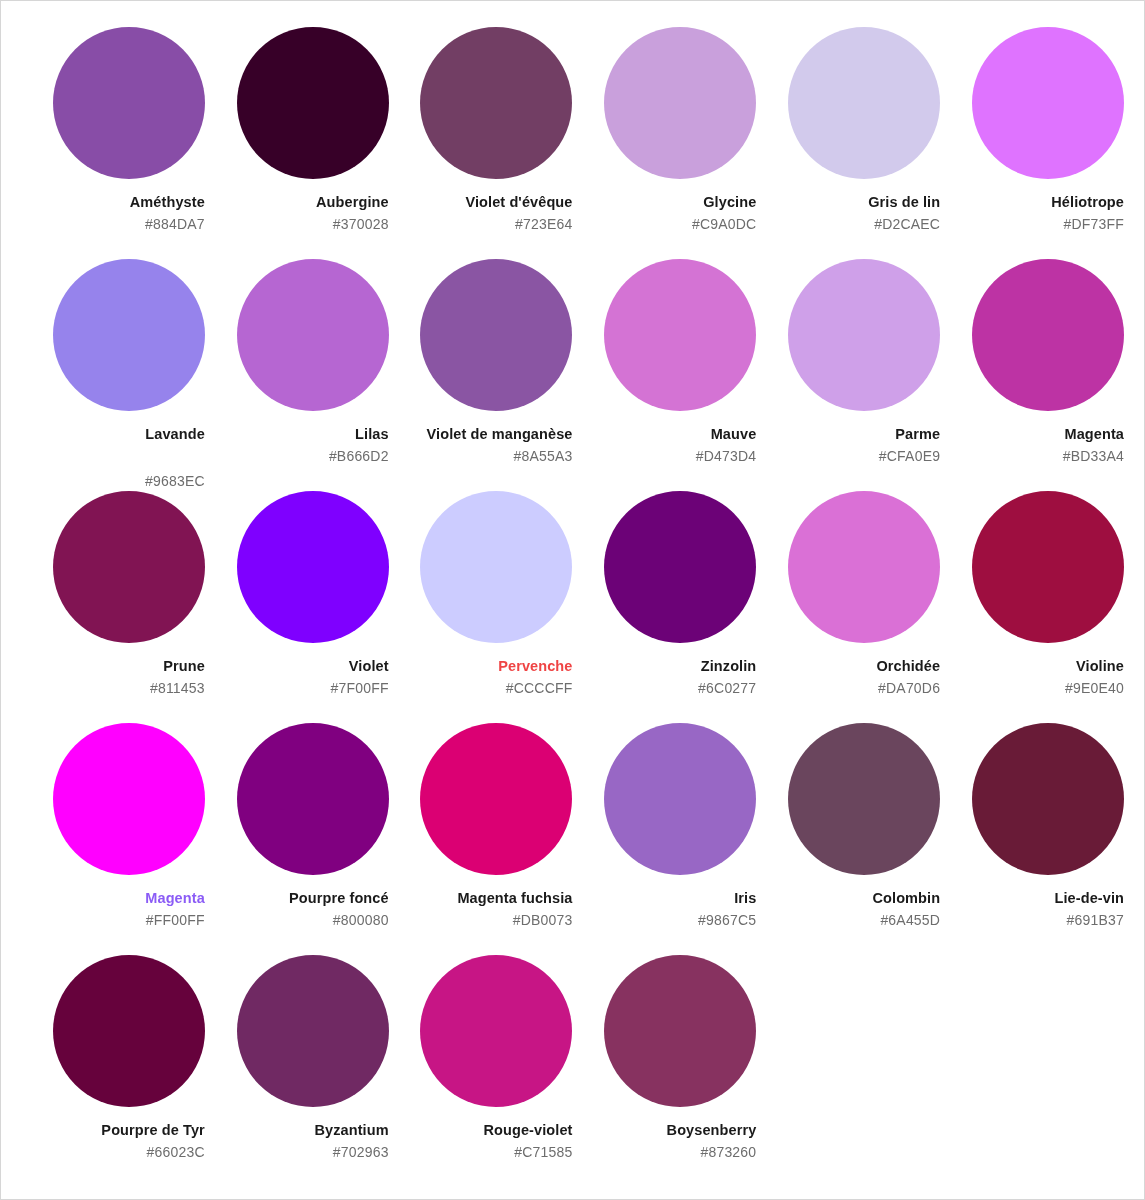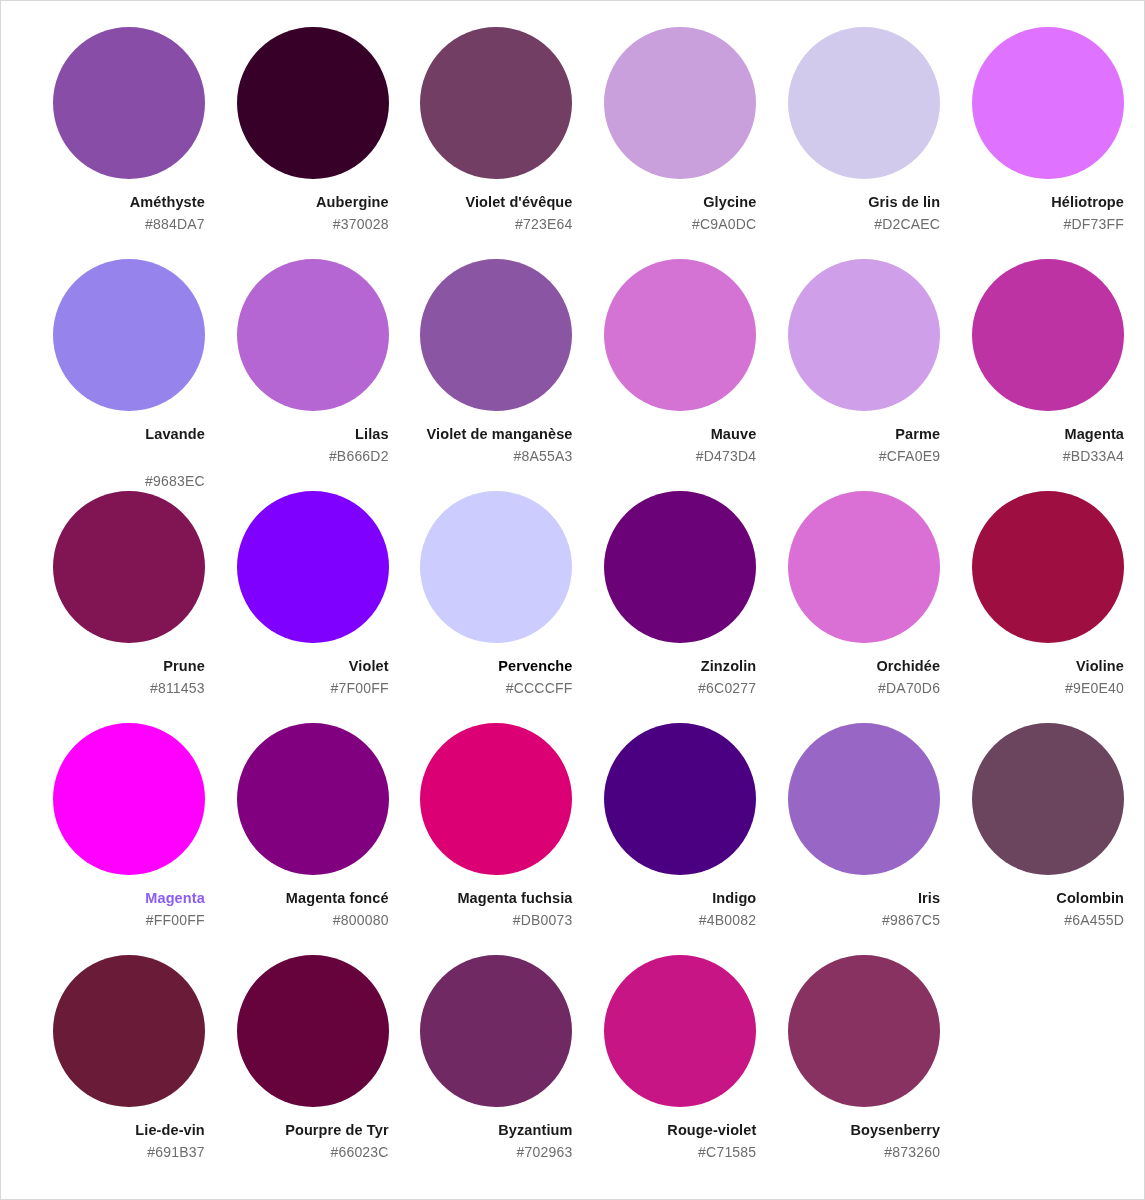--- a/index.html
+++ b/index.html
@@ -144,21 +144,21 @@
         <div class="swatch-name" style="color: rgb(26, 26, 26);">Prune</div>
         <div class="swatch-hex" style="color: rgb(109, 109, 109);">#811453</div>
       </div>
       <div class="swatch-cell">
         <div class="swatch-disc" style="background-color: rgb(127, 0, 255);"></div>
         <div class="swatch-name" style="color: rgb(26, 26, 26);">Violet</div>
         <div class="swatch-hex" style="color: rgb(109, 109, 109);">#7F00FF</div>
       </div>
       <div class="swatch-cell">
         <div class="swatch-disc" style="background-color: rgb(204, 204, 255);"></div>
-        <div class="swatch-name" style="color: #000000;">Pervenche</div>
+        <div class="swatch-name" style="color: #ef4444;">Pervenche</div>
         <div class="swatch-hex" style="color: rgb(109, 109, 109);">#CCCCFF</div>
       </div>
       <div class="swatch-cell">
         <div class="swatch-disc" style="background-color: rgb(108, 2, 119);"></div>
         <div class="swatch-name" style="color: rgb(26, 26, 26);">Zinzolin</div>
         <div class="swatch-hex" style="color: rgb(109, 109, 109);">#6C0277</div>
       </div>
       <div class="swatch-cell">
         <div class="swatch-disc" style="background-color: rgb(218, 112, 214);"></div>
         <div class="swatch-name" style="color: rgb(26, 26, 26);">Orchidée</div>
@@ -169,34 +169,29 @@
         <div class="swatch-name" style="color: rgb(26, 26, 26);">Violine</div>
         <div class="swatch-hex" style="color: rgb(109, 109, 109);">#9E0E40</div>
       </div>
       <div class="swatch-cell">
         <div class="swatch-disc" style="background-color: rgb(255, 0, 255);"></div>
         <div class="swatch-name" style="color: #8b5cf6;">Magenta</div>
         <div class="swatch-hex" style="color: rgb(109, 109, 109);">#FF00FF</div>
       </div>
       <div class="swatch-cell">
         <div class="swatch-disc" style="background-color: rgb(128, 0, 128);"></div>
-        <div class="swatch-name" style="color: rgb(26, 26, 26);">Magenta foncé</div>
+        <div class="swatch-name" style="color: rgb(26, 26, 26);">Pourpre foncé</div>
         <div class="swatch-hex" style="color: rgb(109, 109, 109);">#800080</div>
       </div>
       <div class="swatch-cell">
         <div class="swatch-disc" style="background-color: rgb(219, 0, 115);"></div>
         <div class="swatch-name" style="color: rgb(26, 26, 26);">Magenta fuchsia</div>
         <div class="swatch-hex" style="color: rgb(109, 109, 109);">#DB0073</div>
       </div>
       <div class="swatch-cell">
-        <div class="swatch-disc" style="background-color: rgb(75, 0, 130);"></div>
-        <div class="swatch-name" style="color: rgb(26, 26, 26);">Indigo</div>
-        <div class="swatch-hex" style="color: rgb(109, 109, 109);">#4B0082</div>
-      </div>
-      <div class="swatch-cell">
         <div class="swatch-disc" style="background-color: rgb(152, 103, 197);"></div>
         <div class="swatch-name" style="color: rgb(26, 26, 26);">Iris</div>
         <div class="swatch-hex" style="color: rgb(109, 109, 109);">#9867C5</div>
       </div>
       <div class="swatch-cell">
         <div class="swatch-disc" style="background-color: rgb(106, 69, 93);"></div>
         <div class="swatch-name" style="color: rgb(26, 26, 26); margin-left: 23px;">Colombin</div>
         <div class="swatch-hex" style="color: rgb(109, 109, 109);">#6A455D</div>
       </div>
       <div class="swatch-cell">

